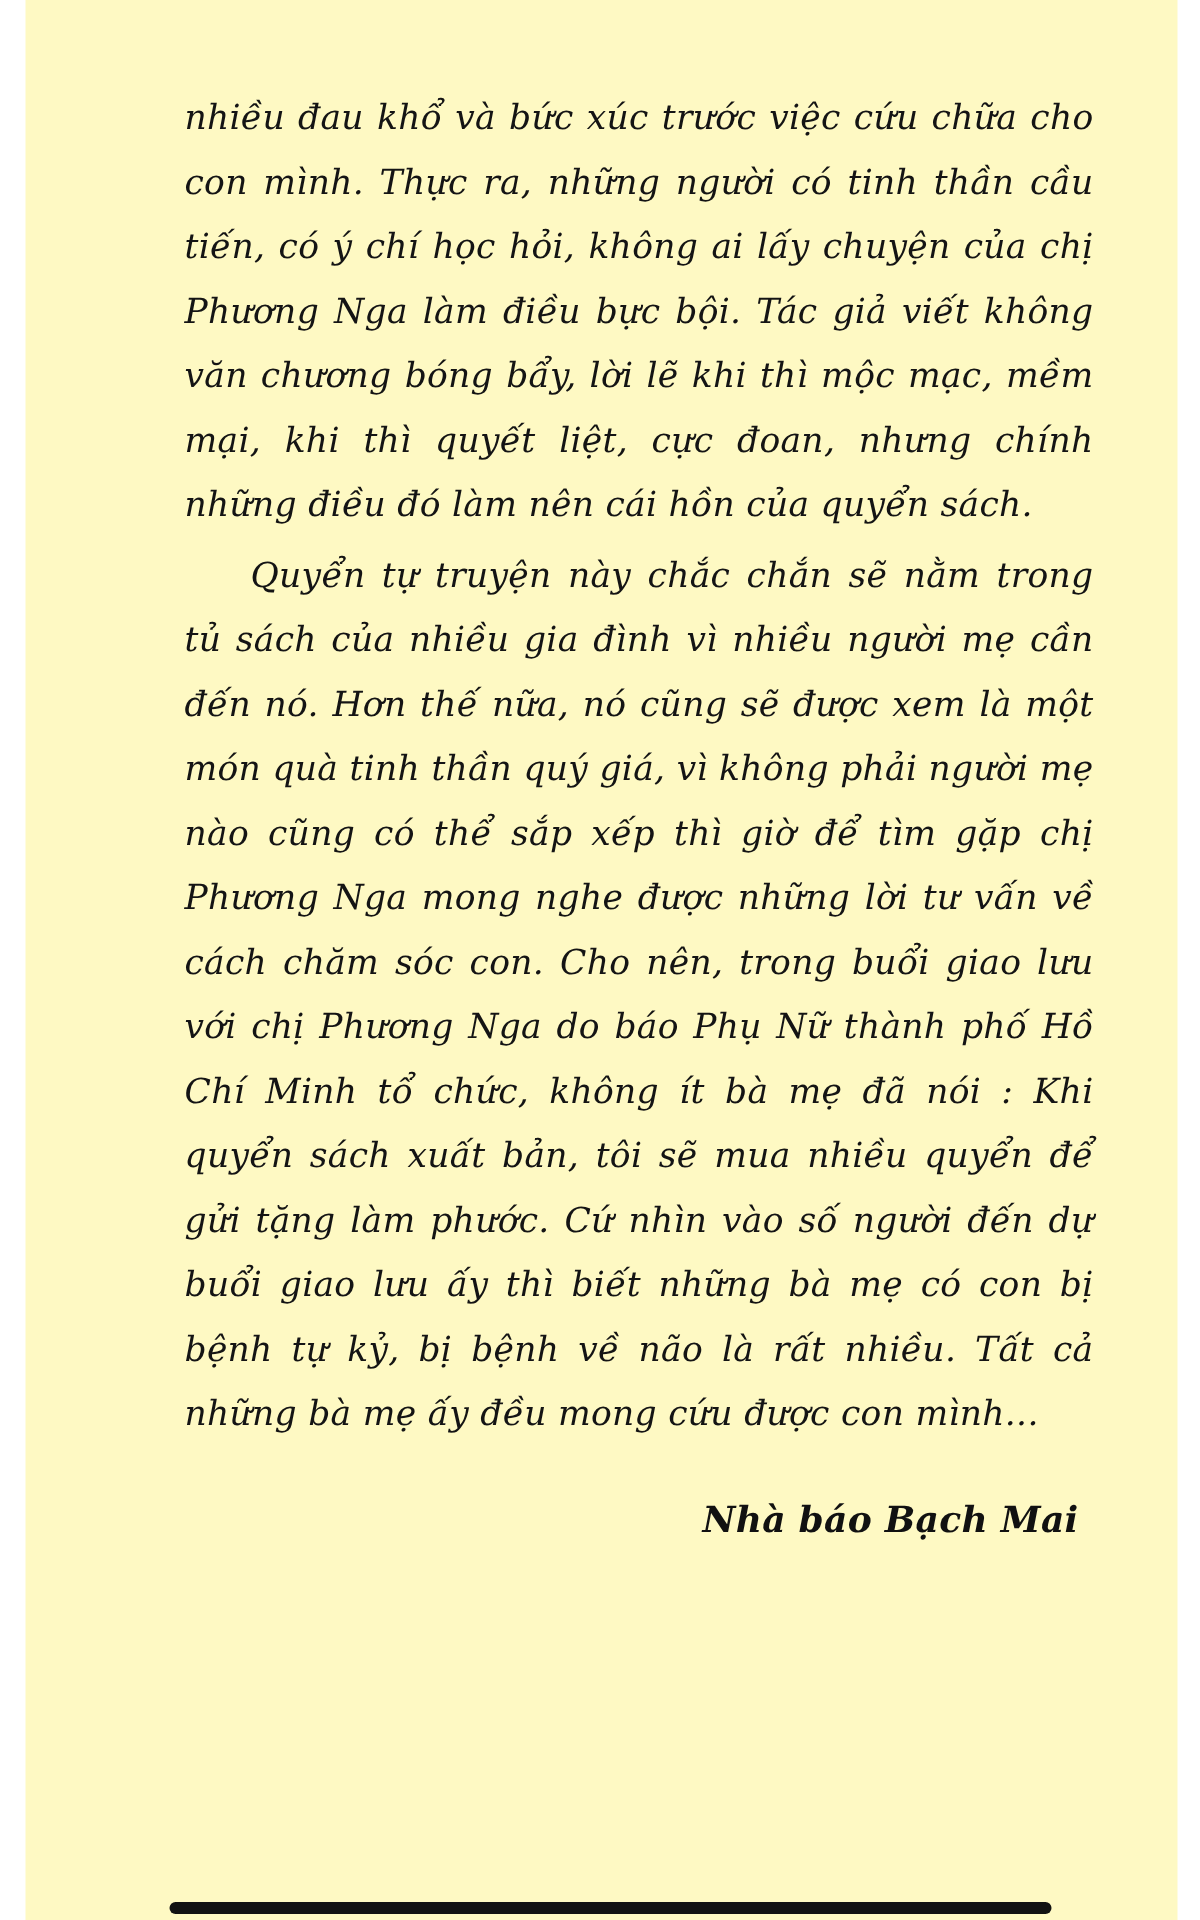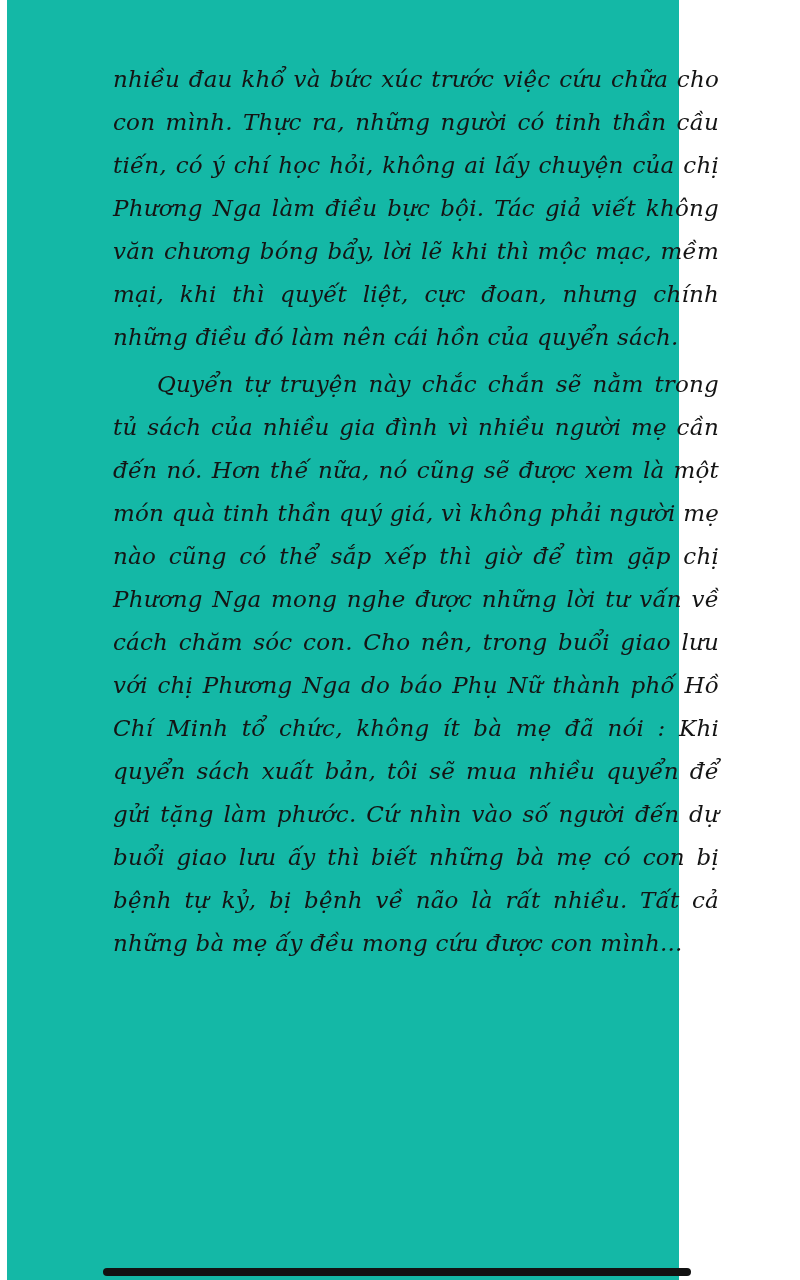--- a/index.html
+++ b/index.html
@@ -10,24 +10,24 @@
     width: 800px;
     height: 1280px;
     background: #ffffff;
     font-family: "DejaVu Serif", serif;
     position: relative;
     overflow: hidden;
   }
   .page {
     position: absolute;
     top: 0;
-    left: 7px;
-    width: 672px;
+    left: 17px;
+    width: 768px;
     height: 1280px;
-    background: #14b8a6;
+    background: #fef9c3;
   }
   .text-block {
     position: absolute;
     left: 106px;
     top: 58px;
     width: 606px;
     color: #141414;
     font-style: italic;
     font-size: 23px;
     line-height: 43px;
@@ -62,15 +62,16 @@
     border-radius: 4px;
   }
 </style>
 </head>
 <body>
 
 <div class="page">
   <div class="text-block">
     <p class="para">nhiều đau khổ và bức xúc trước việc cứu chữa cho con mình. Thực ra, những người có tinh thần cầu tiến, có ý chí học hỏi, không ai lấy chuyện của chị Phương Nga làm điều bực bội. Tác giả viết không văn chương bóng bẩy, lời lẽ khi thì mộc mạc, mềm mại, khi thì quyết liệt, cực đoan, nhưng chính những điều đó làm nên cái hồn của quyển sách.</p>
     <p class="para indented">Quyển tự truyện này chắc chắn sẽ nằm trong tủ sách của nhiều gia đình vì nhiều người mẹ cần đến nó. Hơn thế nữa, nó cũng sẽ được xem là một món quà tinh thần quý giá, vì không phải người mẹ nào cũng có thể sắp xếp thì giờ để tìm gặp chị Phương Nga mong nghe được những lời tư vấn về cách chăm sóc con. Cho nên, trong buổi giao lưu với chị Phương Nga do báo Phụ Nữ thành phố Hồ Chí Minh tổ chức, không ít bà mẹ đã nói : Khi quyển sách xuất bản, tôi sẽ mua nhiều quyển để gửi tặng làm phước. Cứ nhìn vào số người đến dự buổi giao lưu ấy thì biết những bà mẹ có con bị bệnh tự kỷ, bị bệnh về não là rất nhiều. Tất cả những bà mẹ ấy đều mong cứu được con mình...</p>
+    <p class="signature">Nhà báo Bạch Mai</p>
   </div>
   <div class="scan-bar"></div>
 </div>
 
 </body></html>

